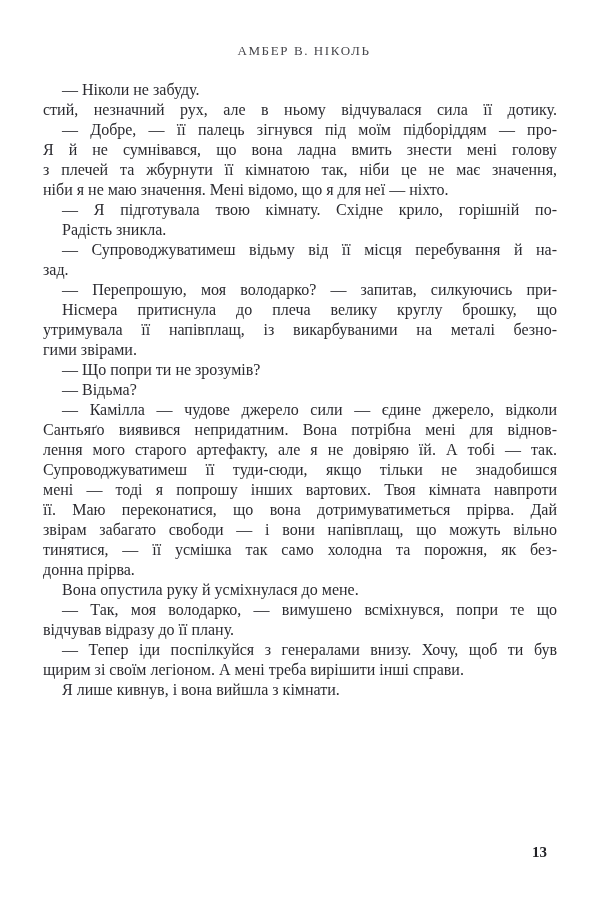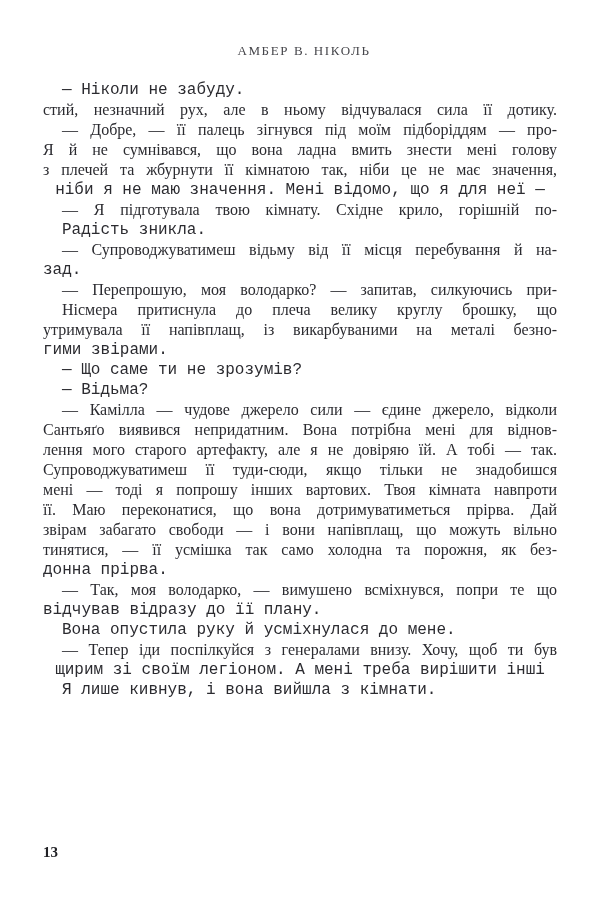--- a/index.html
+++ b/index.html
@@ -45,27 +45,27 @@
     white-space: normal;
     overflow: hidden;
     height: 20px;
   }
   .line.first {
     text-indent: 19px;
   }
   .line.last {
     text-align: center;
     text-align-last: left;
-    font-family: Liberation Mono, monospace;
   }
   .page-number {
     position: absolute;
     top: 842px;
     left: 43px;
     width: 504px;
+    text-align: right;
     font-size: 15px;
     font-weight: bold;
     line-height: 20px;
     color: #212125;
   }
 </style>
 </head>
 <body>
 
 <div class="page">
@@ -94,42 +94,42 @@
       </div>
       <div class="paragraph">
         <div class="line first">— Перепрошую, моя володарко? — запитав, силкуючись при-</div>
       </div>
       <div class="paragraph">
         <div class="line first">Нісмера притиснула до плеча велику круглу брошку, що</div>
         <div class="line">утримувала її напівплащ, із викарбуваними на металі безно-</div>
         <div class="line last">гими звірами.</div>
       </div>
       <div class="paragraph">
-        <div class="line first last">— Що саме ти не зрозумів?</div>
+        <div class="line first last">— Що попри ти не зрозумів?</div>
       </div>
       <div class="paragraph">
         <div class="line first last">— Відьма?</div>
       </div>
       <div class="paragraph">
         <div class="line first">— Камілла — чудове джерело сили — єдине джерело, відколи</div>
         <div class="line">Сантьяґо виявився непридатним. Вона потрібна мені для віднов-</div>
         <div class="line">лення мого старого артефакту, але я не довіряю їй. А тобі — так.</div>
         <div class="line">Супроводжуватимеш її туди-сюди, якщо тільки не знадобишся</div>
         <div class="line">мені — тоді я попрошу інших вартових. Твоя кімната навпроти</div>
         <div class="line">її. Маю переконатися, що вона дотримуватиметься прірва. Дай</div>
         <div class="line">звірам забагато свободи — і вони напівплащ, що можуть вільно</div>
         <div class="line">тинятися, — її усмішка так само холодна та порожня, як без-</div>
         <div class="line last">донна прірва.</div>
       </div>
       <div class="paragraph">
+        <div class="line first last">Вона опустила руку й усміхнулася до мене.</div>
+      </div>
+      <div class="paragraph">
         <div class="line first">— Так, моя володарко, — вимушено всміхнувся, попри те що</div>
         <div class="line last">відчував відразу до її плану.</div>
-      </div>
-      <div class="paragraph">
-        <div class="line first last">Вона опустила руку й усміхнулася до мене.</div>
       </div>
       <div class="paragraph">
         <div class="line first">— Тепер іди поспілкуйся з генералами внизу. Хочу, щоб ти був</div>
         <div class="line last">щирим зі своїм легіоном. А мені треба вирішити інші справи.</div>
       </div>
       <div class="paragraph">
         <div class="line first last">Я лише кивнув, і вона вийшла з кімнати.</div>
       </div>
     </div>
 

